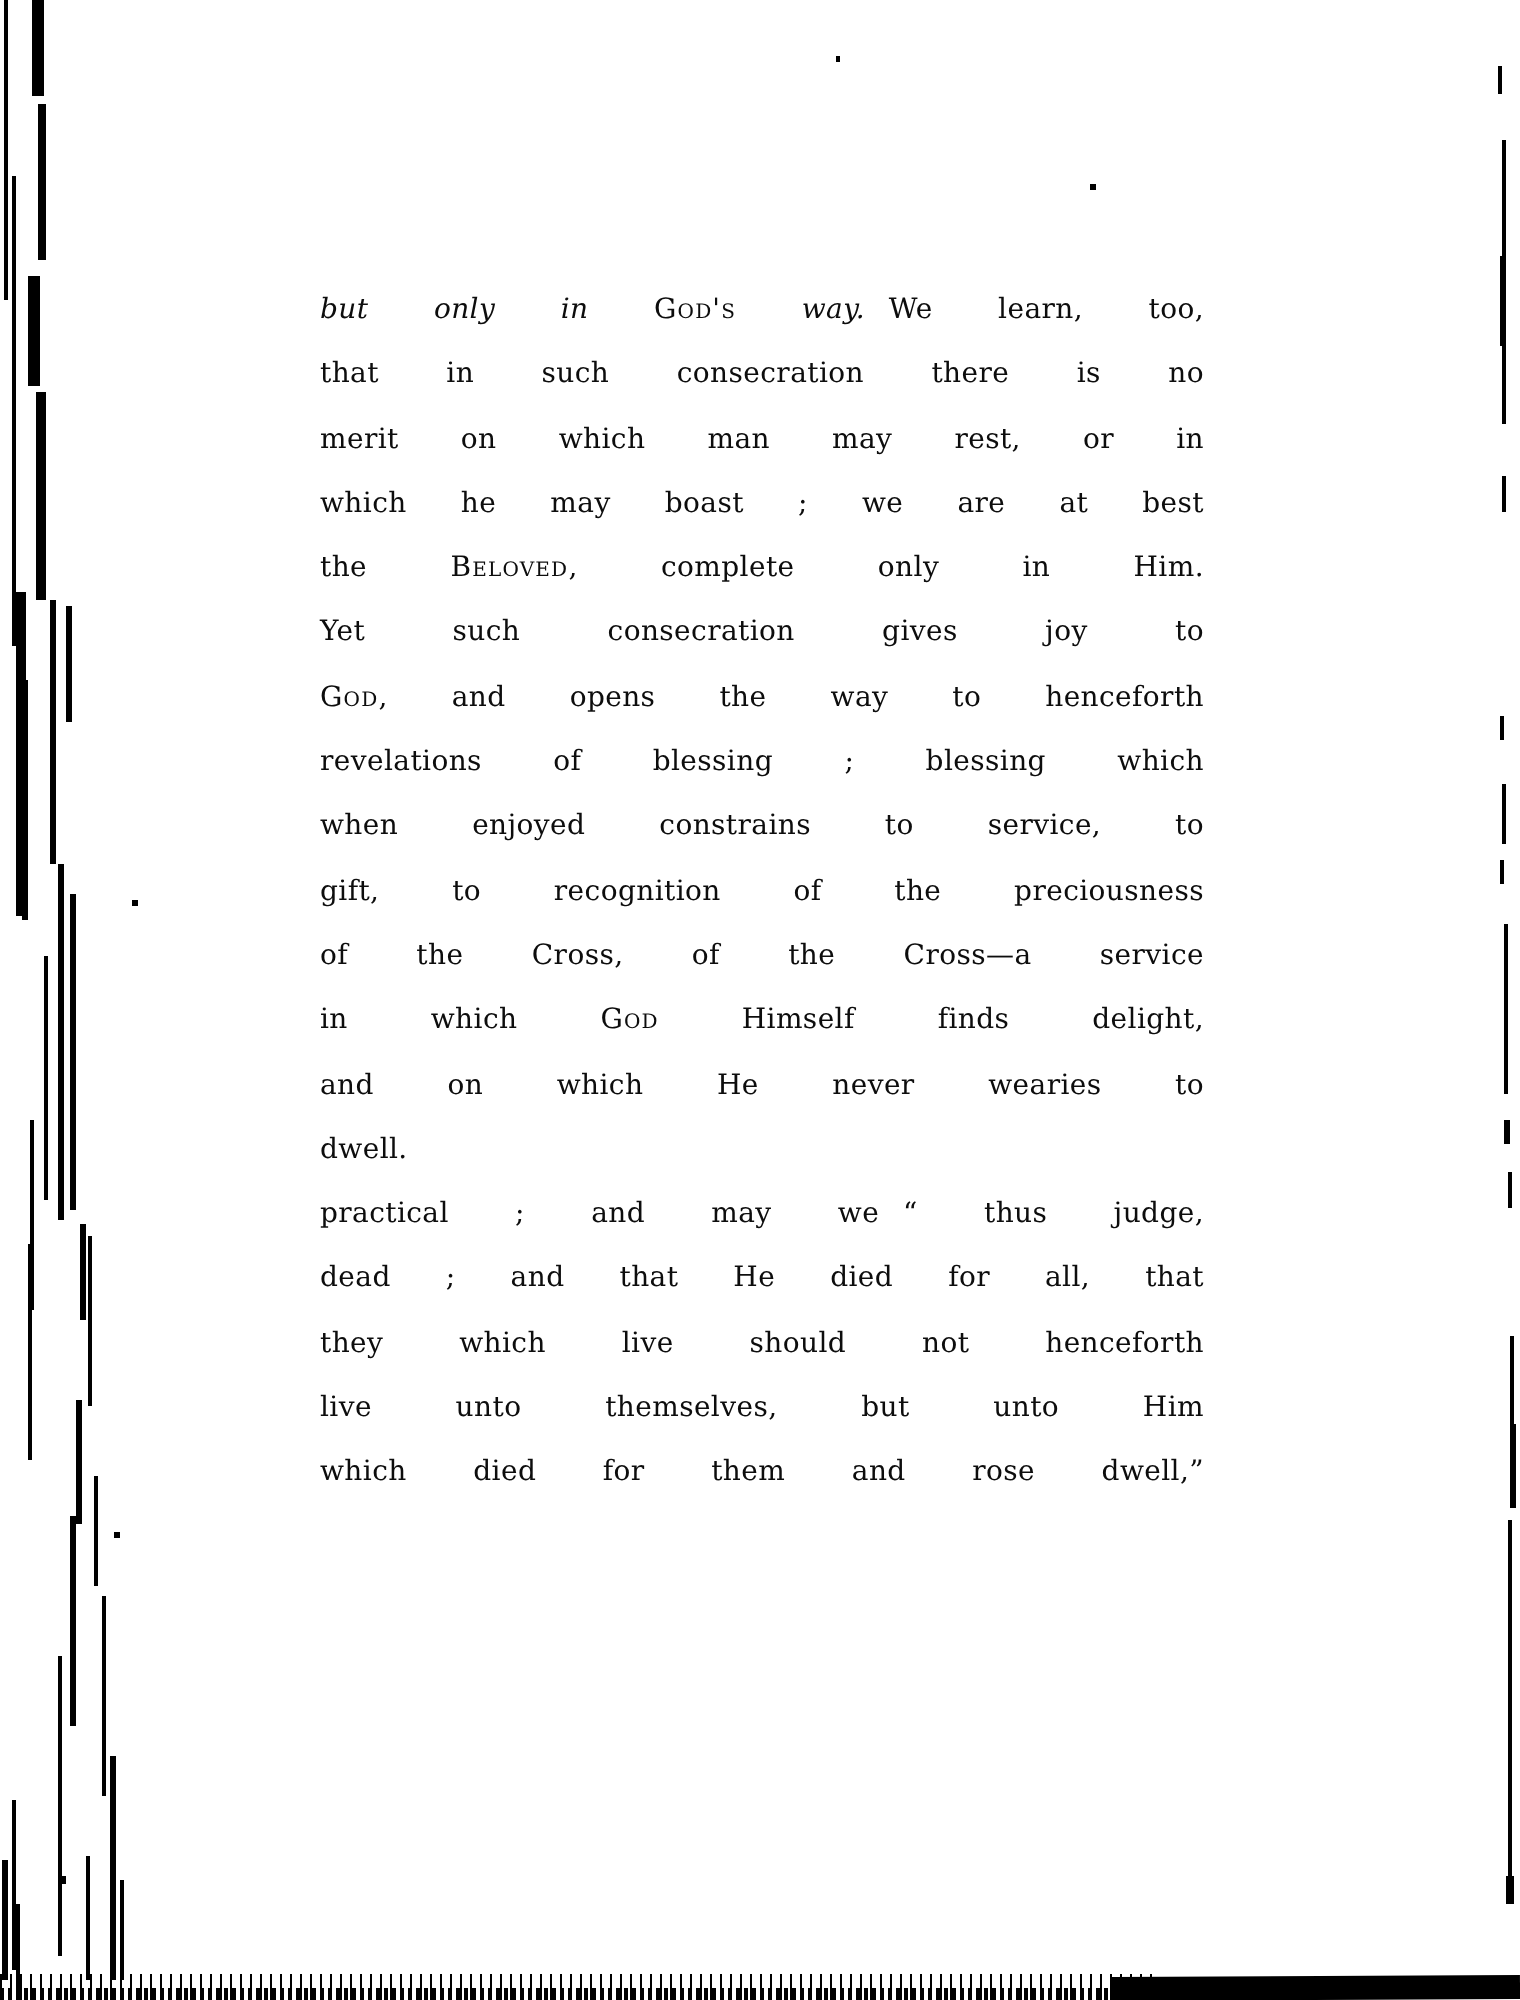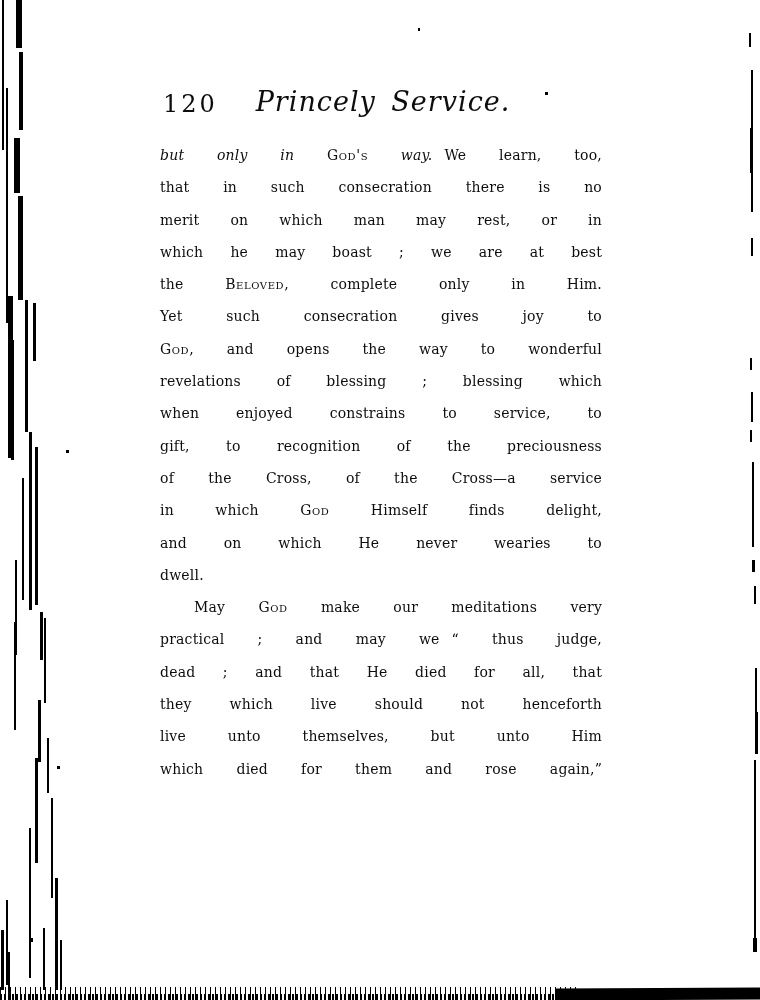--- a/index.html
+++ b/index.html
@@ -49,46 +49,41 @@
   .bottom-solid {
     position:absolute; left:556px; bottom:0; width:204px; height:12px;
     background:#000; transform:rotate(-0.3deg);
   }
 </style>
 </head>
 <body>
 
 <div class="page">
 
-  <div class="header">
-    <span class="page-number">120</span>
-    <span class="running-title">Princely Service.</span>
-  </div>
 
   <div class="text-block">
       <div class="line"><span class="s-i">but only in </span><span class="s-sc">God's</span><span class="s-n"> </span><span class="s-i">way.</span><span class="s-gap"></span><span class="s-n">We learn, too,</span></div>
       <div class="line"><span class="s-n">that in such consecration there is no</span></div>
       <div class="line"><span class="s-n">merit on which man may rest, or in</span></div>
       <div class="line"><span class="s-n">which he may boast ; we are at best</span></div>
       <div class="line"><span class="s-n">the </span><span class="s-sc">Beloved</span><span class="s-n">, complete only in Him.</span></div>
       <div class="line"><span class="s-n">Yet such consecration gives joy to</span></div>
-      <div class="line"><span class="s-sc">God</span><span class="s-n">, and opens the way to wonderful</span></div>
+      <div class="line"><span class="s-sc">God</span><span class="s-n">, and opens the way to henceforth</span></div>
       <div class="line"><span class="s-n">revelations of blessing ; blessing which</span></div>
       <div class="line"><span class="s-n">when enjoyed constrains to service, to</span></div>
       <div class="line"><span class="s-n">gift, to recognition of the preciousness</span></div>
       <div class="line"><span class="s-n">of the Cross, of the Cross—a service</span></div>
       <div class="line"><span class="s-n">in which </span><span class="s-sc">God</span><span class="s-n"> Himself finds delight,</span></div>
       <div class="line"><span class="s-n">and on which He never wearies to</span></div>
       <div class="line no-just"><span class="s-n">dwell.</span></div>
-      <div class="line indent"><span class="s-n">May </span><span class="s-sc">God</span><span class="s-n"> make our meditations very</span></div>
       <div class="line"><span class="s-n">practical ; and may we</span><span class="s-gap"></span><span class="s-n">“ thus judge,</span></div>
       <div class="line"><span class="s-n">dead ; and that He died for all, that</span></div>
       <div class="line"><span class="s-n">they which live should not henceforth</span></div>
       <div class="line"><span class="s-n">live unto themselves, but unto Him</span></div>
-      <div class="line"><span class="s-n">which died for them and rose again,”</span></div>
+      <div class="line"><span class="s-n">which died for them and rose dwell,”</span></div>
     </div>
 
   <div id="artifacts">
       <div class="artifact" style="left: 2px; top: 0px; width: 2px; height: 150px;"></div>
       <div class="artifact" style="left: 6px; top: 88px; width: 2px; height: 235px;"></div>
       <div class="artifact" style="left: 16px; top: 0px; width: 6px; height: 48px;"></div>
       <div class="artifact" style="left: 19px; top: 52px; width: 4px; height: 78px;"></div>
       <div class="artifact" style="left: 14px; top: 138px; width: 6px; height: 55px;"></div>
       <div class="artifact" style="left: 18px; top: 196px; width: 5px; height: 104px;"></div>
       <div class="artifact" style="left: 8px; top: 296px; width: 5px; height: 162px;"></div>

